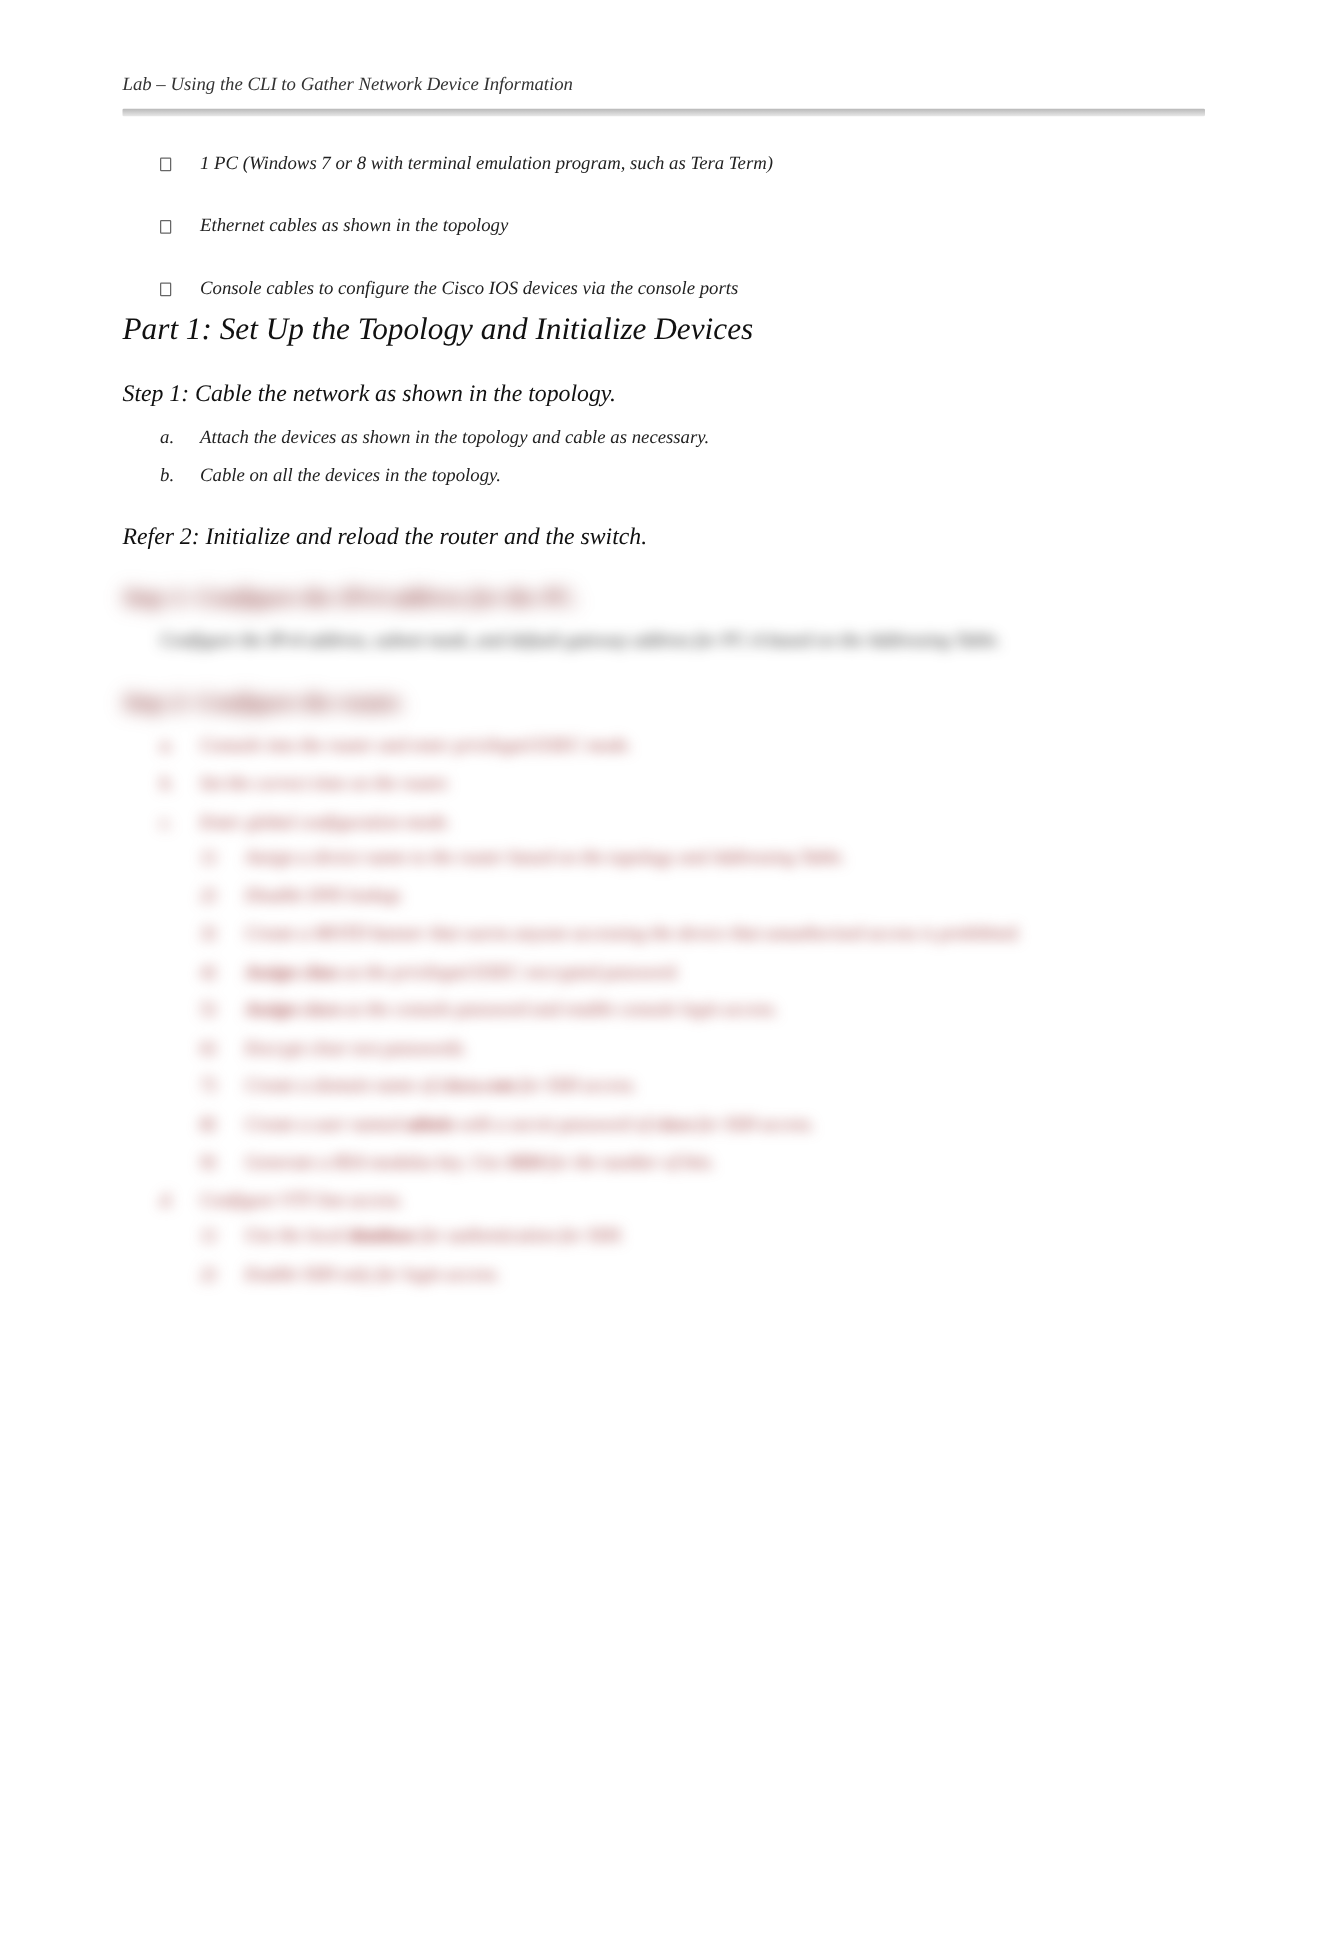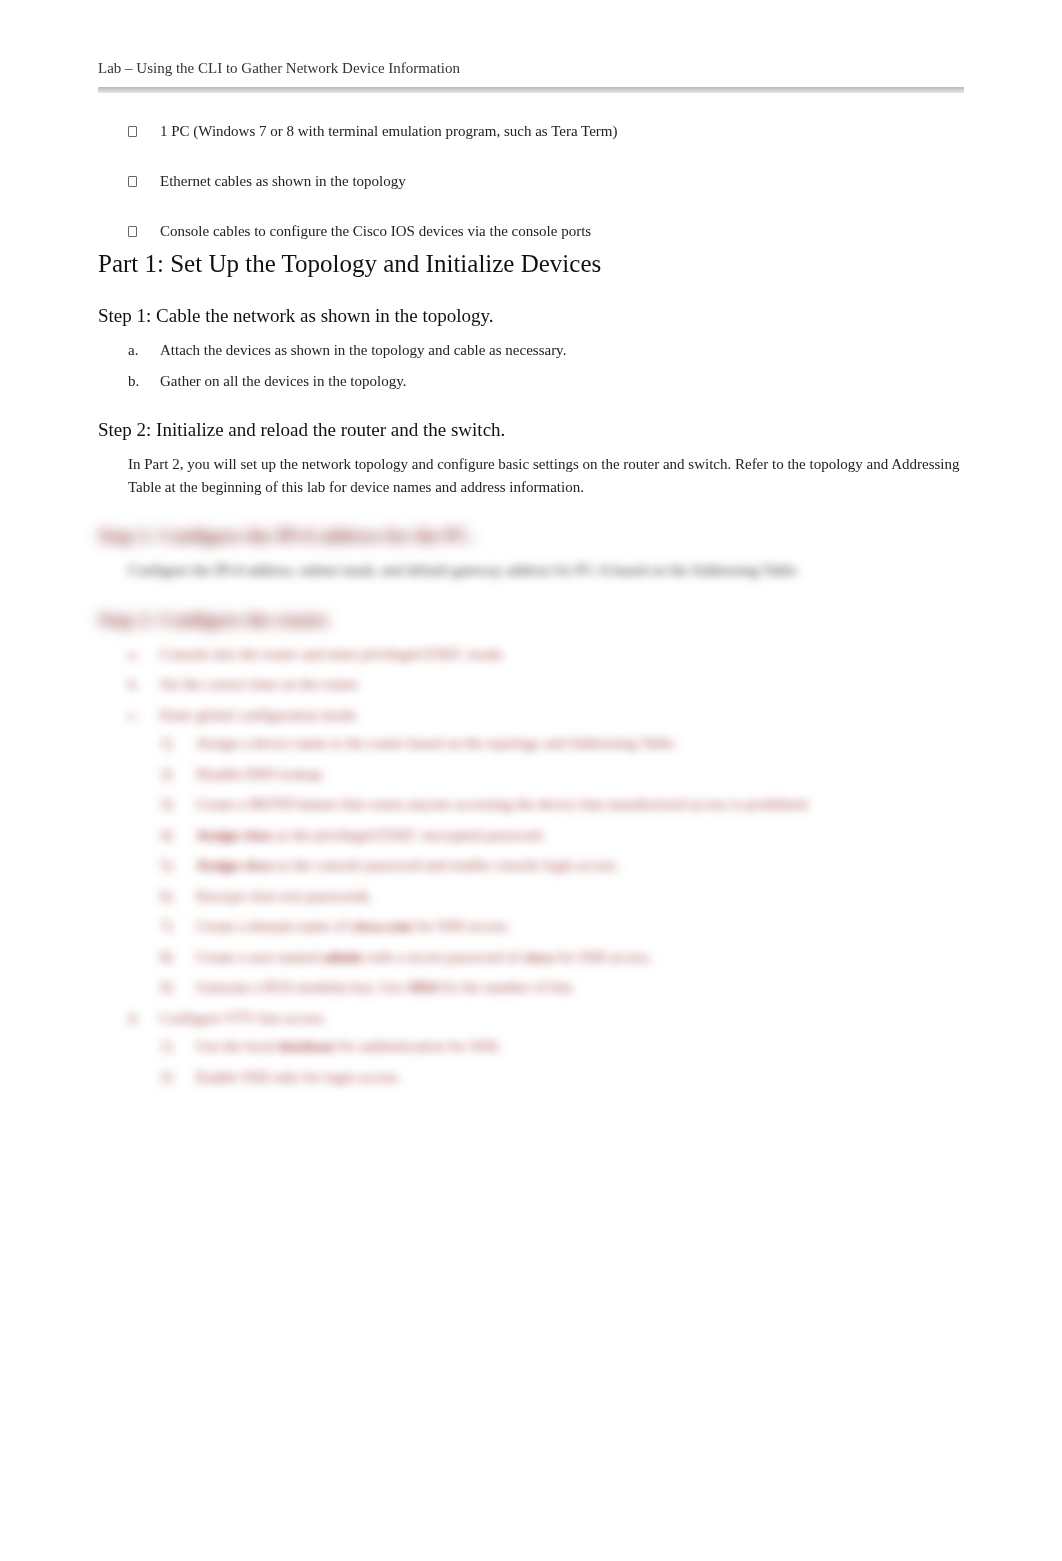--- a/index.html
+++ b/index.html
@@ -11,20 +11,21 @@
     body {
       font-family: Georgia, 'Times New Roman', serif;
       background: #fff;
       width: 1062px;
       padding: 60px 0 0 0;
       color: #222;
     }
     
     .page {
       padding: 0 98px;
+      font-style: italic;
     }
     
     .header-title {
       font-size: 15px;
       color: #333;
       margin-bottom: 10px;
     }
     
     .header-line {
       height: 6px;
@@ -160,27 +161,26 @@
   <h2 class="part-heading">Part 1: Set Up the Topology and Initialize Devices</h2>
 
   <h3 class="step-heading">Step 1: Cable the network as shown in the topology.</h3>
   <ol class="letter-list">
     <li>
       <span class="marker">a.</span>
       <span>Attach the devices as shown in the topology and cable as necessary.</span>
     </li>
     <li>
       <span class="marker">b.</span>
-      <span>Gather on all the devices in the topology.</span>
+      <span>Cable on all the devices in the topology.</span>
     </li>
   </ol>
 
-  <h3 class="step-heading">Step 2: Initialize and reload the router and the switch.</h3>
-
-  <p class="paragraph">In Part 2, you will set up the network topology and configure basic settings on the router and switch. Refer to the topology and Addressing Table at the beginning of this lab for device names and address information.</p>
+  <h3 class="step-heading">Refer 2: Initialize and reload the router and the switch.</h3>
+
 
   <div class="blurred">
     <h3 class="step-heading blurred-heading">Step 1: Configure the IPv4 address for the PC.</h3>
     <p class="paragraph">Configure the IPv4 address, subnet mask, and default gateway address for PC-A based on the Addressing Table.</p>
 
     <h3 class="step-heading blurred-heading">Step 2: Configure the router.</h3>
     <ol class="letter-list">
       <li>
         <span class="marker">a.</span>
         <span>Console into the router and enter privileged EXEC mode.</span>

